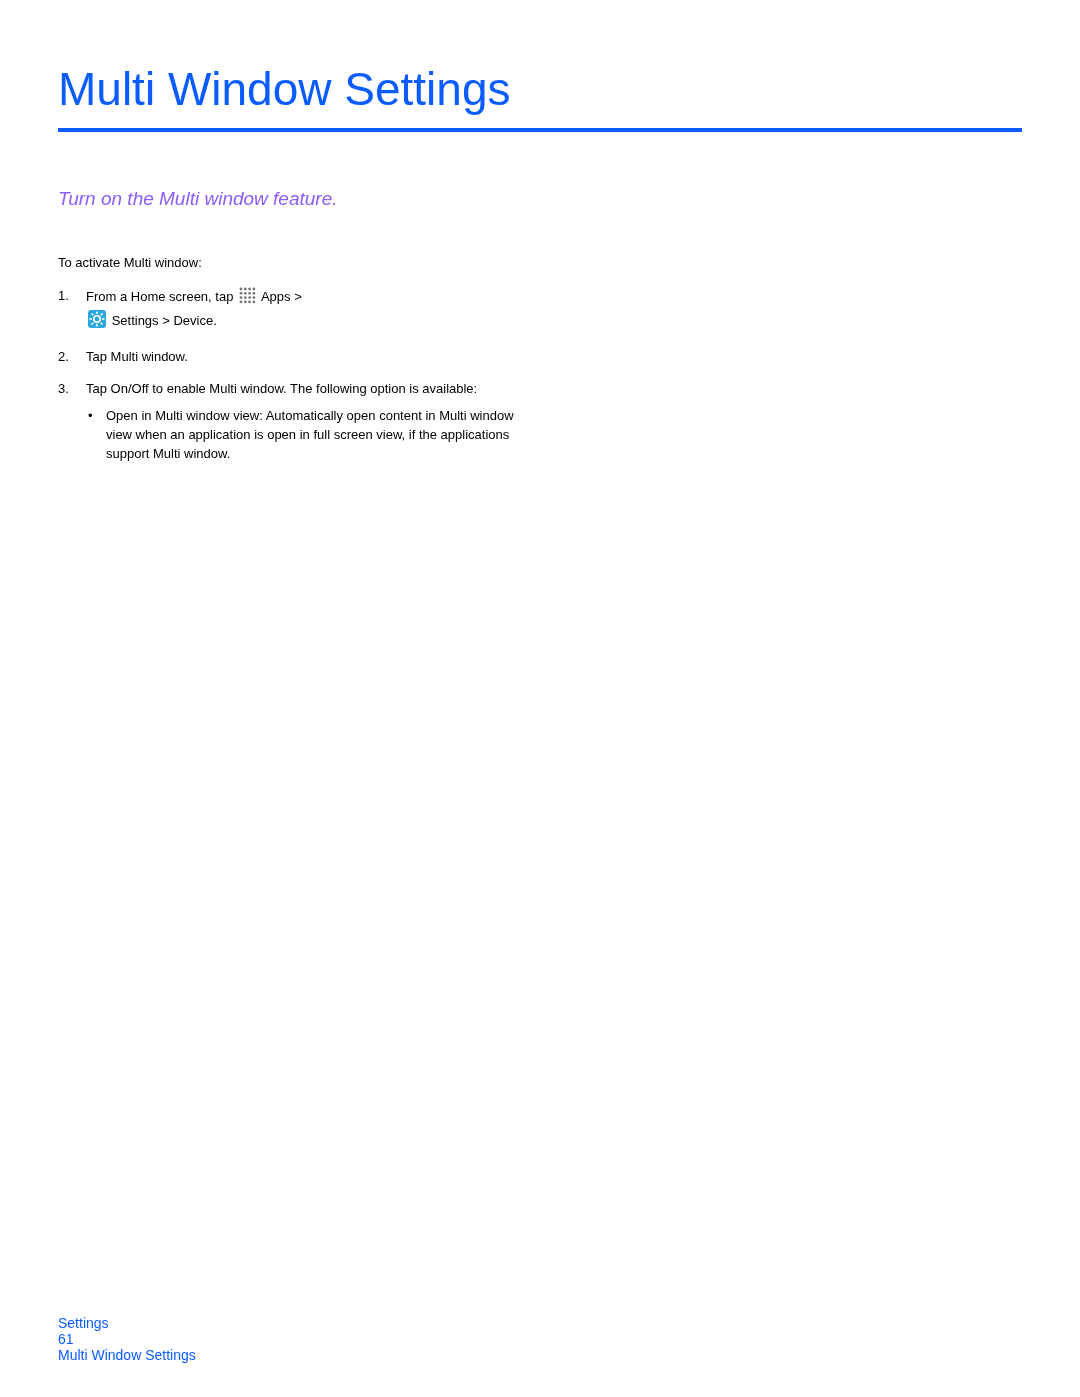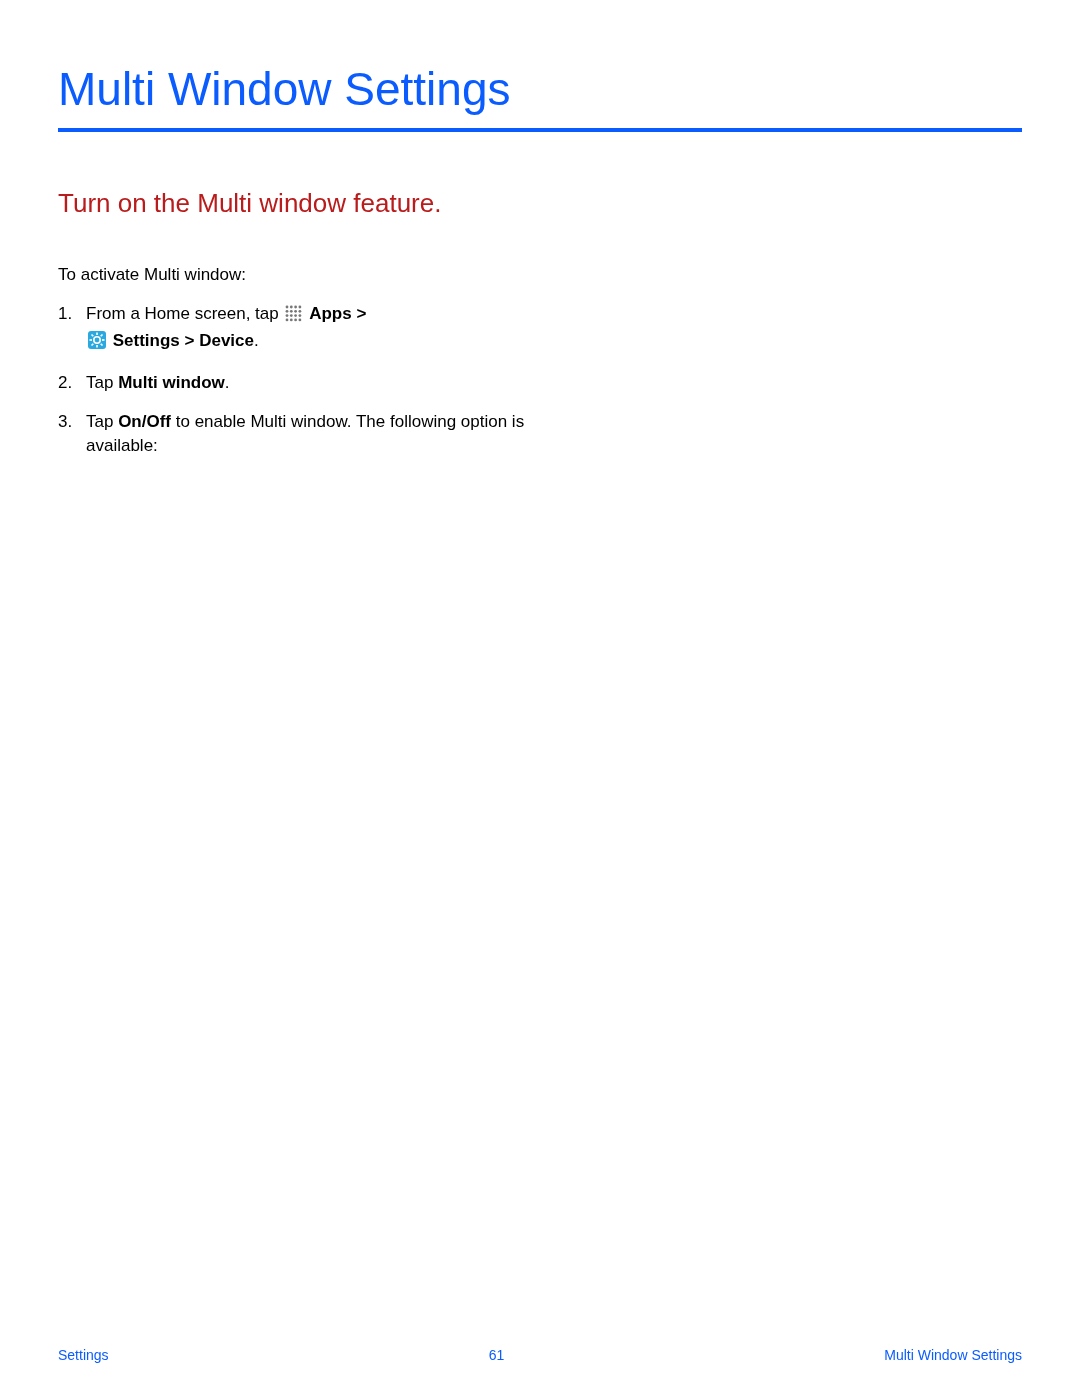--- a/index.html
+++ b/index.html
@@ -21,27 +21,28 @@
     font-weight:400;
     color:#0b5cff;
     letter-spacing:0px;
   }
   .rule {
     height:4px;
     background:#0b5cff;
     margin-bottom:56px;
   }
   .subtitle {
-    font-size:26px;
-    color:#b91c1c;
+    font-size:19px;
+    font-style:italic;
+    color:#8b5cf6;
     margin:0 0 44px 0;
     font-weight:400;
   }
   .body {
-    font-size:17px;
+    font-size:13px;
     line-height:1.45;
     max-width:480px;
   }
   .body p { margin:0 0 14px 0; }
   ol.steps {
     list-style:none;
     padding:0;
     margin:0 0 12px 0;
     counter-reset: step;
   }
@@ -66,36 +67,37 @@
     position:relative;
     padding-left:20px;
     margin:0 0 10px 0;
   }
   ul.bullets > li::before {
     content:"•";
     position:absolute;
     left:2px;
     top:0;
   }
-  .b { font-weight:700; }
+  .b { font-weight:400; }
   .link { color:#0b5cff; text-decoration:underline; }
   .icon {
     display:inline-block;
     vertical-align:-3px;
     margin:0 2px;
   }
   .footer {
     position:absolute;
     left:58px;
     right:58px;
     bottom:34px;
     display:flex;
     justify-content:space-between;
     font-size:14px;
     color:#0b5cff;
+    flex-direction:column;
   }
 </style>
 </head>
 <body>
 
 <div class="page">
   <h1 class="title">Multi Window Settings</h1>
   <div class="rule"></div>
 
   <p class="subtitle">Turn on the Multi window feature.</p>
@@ -147,20 +149,25 @@
         </span>
         <span class="b">Settings &gt; Device</span><span>.</span>
       </li>
 
       <li>
         <span>Tap </span><span class="b">Multi window</span><span>.</span>
       </li>
 
       <li>
         <span>Tap </span><span class="b">On/Off</span><span> to enable Multi window. The following option is available:</span>
+        <ul class="bullets">
+          <li>
+            <span class="b">Open in Multi window view</span><span>: Automatically open content in Multi window view when an application is open in full screen view, if the applications support Multi window.</span>
+          </li>
+        </ul>
       </li>
     </ol>
 
   </div>
 </div>
 
 <div class="footer">
   <span>Settings</span>
   <span>61</span>
   <span>Multi Window Settings</span>

